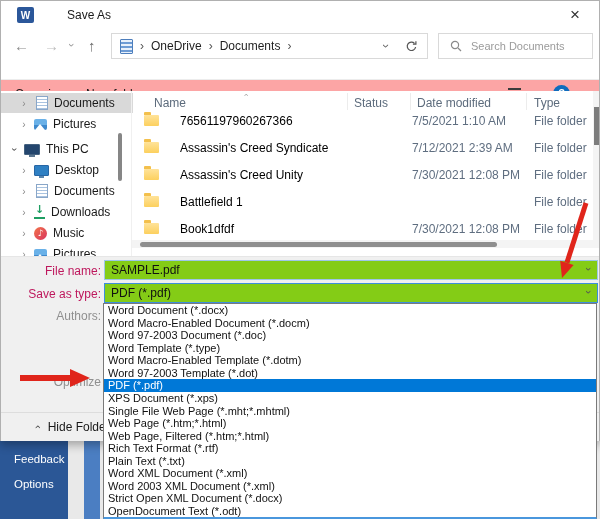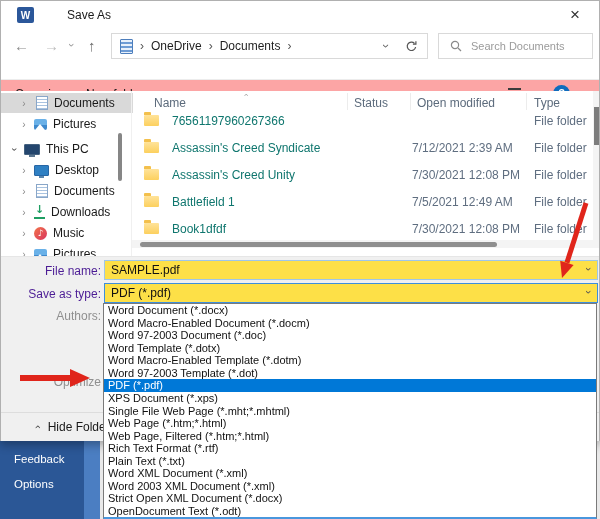--- a/index.html
+++ b/index.html
@@ -1,20 +1,20 @@
 <!DOCTYPE html>
 <html style="--accent: #0078d7; --word-blue: #2b579a; --bs-dark: #2b5796; --bs-light: #4b7ec2; --help-blue: #0f6cbd;"><head>
 <meta charset="utf-8">
 <style>
   html,body{margin:0;padding:0;}
   .stage{position:relative;width:600px;height:519px;background:#fff;overflow:hidden;
          font-family:"Liberation Sans",sans-serif;-webkit-font-smoothing:antialiased;}
   
   .backstage{position:absolute;left:0;top:441px;width:600px;height:78px;background:#e9e9e9;}
-  .bs-left{position:absolute;left:0;top:0;width:84px;height:78px;background:var(--bs-dark,#2b5796);}
+  .bs-left{position:absolute;left:0;top:0;width:68px;height:78px;background:var(--bs-dark,#2b5796);}
   .bs-item{position:absolute;left:14px;color:#fff;font-size:11.5px;}
   .bs-feedback{top:12px;}
   .bs-options{top:37px;}
   .bs-strip{position:absolute;left:84px;top:0;width:16px;height:78px;background:var(--bs-light,#4b7ec2);}
   
   .dialog{position:absolute;left:0;top:0;width:598px;height:439px;background:#fff;
           border:1px solid #b0b0b0;box-shadow:0 4px 9px rgba(0,0,0,.3);}
   
   .titlebar{position:absolute;left:0;top:0;right:0;height:28px;background:#fff;}
   .word-icon{position:absolute;left:16px;top:6px;width:17px;height:16px;background:var(--word-blue,#2b579a);
@@ -89,34 +89,34 @@
   .hstatus{position:absolute;left:222px;top:5px;}
   .hdate{position:absolute;left:285px;top:5px;}
   .htype{position:absolute;left:402px;top:5px;}
   .hsep{position:absolute;top:2px;width:1px;height:17px;background:#ececec;}
   .hsep1{left:215px;} .hsep2{left:278px;} .hsep3{left:394px;}
   .lrow{position:absolute;left:0;width:460px;height:27px;display:flex;align-items:center;font-size:12px;}
   .folder{margin-left:12px;width:15px;height:11px;position:relative;flex:none;
           background:linear-gradient(#ffe39a,#fcd05e);border-radius:1px;}
   .folder::before{content:"";position:absolute;top:-3px;left:0;width:6.5px;height:3px;
           background:#f3c04c;border-radius:1px 1px 0 0;}
-  .rname{margin-left:13px;color:#0f766e;}
+  .rname{margin-left:21px;color:#000000;}
   .rdate{position:absolute;left:280px;color:#5f6e80;}
   .rtype{position:absolute;left:402px;color:#5f6e80;}
   .hscroll{position:absolute;left:0;top:149px;width:461px;height:8px;background:#f4f4f4;}
   .hthumb{margin:1.5px 0 0 8px;width:357px;height:5px;background:#8f8f8f;border-radius:3px;}
   .vscroll{position:absolute;left:461px;top:0;width:9px;height:157px;background:#f4f4f4;}
   .vthumb{margin:16px auto 0;width:7px;height:38px;background:#7d7d7d;}
   
   .lowerpane{position:absolute;left:0;top:255px;right:0;height:157px;background:#f0f0f0;border-top:1px solid #e6e6e6;}
-  .flabel{position:absolute;left:5px;width:95px;text-align:right;font-size:12px;color:#4c1d95;}
+  .flabel{position:absolute;left:5px;width:95px;text-align:right;font-size:12px;color:#be185d;}
   .l1{top:7px;} .l2{top:30px;}
   .flabel.gray{color:#8f8f8f;}
   .l3{top:52px;} .l4{top:82px;margin-top:36px;}
-  .combo{position:absolute;left:103px;width:486px;height:18px;background:#fde047;display:flex;
+  .combo{position:absolute;left:103px;width:486px;height:18px;background:#84cc16;display:flex;
          align-items:center;font-size:12px;color:#111;padding-left:6px;}
   .c1{top:3px;border:1px solid #9ec6e8;}
   .c2{top:26px;border:1px solid #3d8edb;}
   .combo-chev{position:absolute;right:6px;top:2px;transform:rotate(90deg);color:#555;font-size:11px;}
   
   .dfooter{position:absolute;left:0;top:411px;right:0;height:28px;background:#f0f0f0;border-top:1px solid #ddd;}
   .hidefolders{position:absolute;left:34px;top:7px;font-size:12px;color:#1a1a1a;display:flex;align-items:center;gap:9px;}
   .hf-chev{display:inline-block;transform:rotate(-90deg);color:#444;font-size:11px;}
   
   .type-list{position:absolute;left:103px;top:303px;width:492px;height:213px;background:#fff;z-index:50;
@@ -228,48 +228,48 @@
             <span class="expander">›</span>
             <span class="sicon pictures"></span>
             <span>Pictures</span>
           </div>
         </div>
       <div class="filelist">
         <div class="lheader">
           <span class="hname">Name</span>
           <span class="sortcaret">›</span>
           <span class="hstatus">Status</span>
-          <span class="hdate">Open modified</span>
+          <span class="hdate">Date modified</span>
           <span class="htype">Type</span>
           <span class="hsep hsep1"></span>
           <span class="hsep hsep2"></span>
           <span class="hsep hsep3"></span>
         </div>
         <div id="rows">
             <div class="lrow" style="top: 16px;">
               <span class="folder"></span>
               <span class="rname">76561197960267366</span>
+              <span class="rdate">7/5/2021 1:10 AM</span>
               <span class="rtype">File folder</span>
             </div>
             <div class="lrow" style="top: 43px;">
               <span class="folder"></span>
               <span class="rname">Assassin's Creed Syndicate</span>
               <span class="rdate">7/12/2021 2:39 AM</span>
               <span class="rtype">File folder</span>
             </div>
             <div class="lrow" style="top: 70px;">
               <span class="folder"></span>
               <span class="rname">Assassin's Creed Unity</span>
               <span class="rdate">7/30/2021 12:08 PM</span>
               <span class="rtype">File folder</span>
             </div>
             <div class="lrow" style="top: 97px;">
               <span class="folder"></span>
               <span class="rname">Battlefield 1</span>
-              <span class="rdate">7/5/2021 12:49 AM</span>
               <span class="rtype">File folder</span>
             </div>
             <div class="lrow" style="top: 124px;">
               <span class="folder"></span>
               <span class="rname">Book1dfdf</span>
               <span class="rdate">7/30/2021 12:08 PM</span>
               <span class="rtype">File folder</span>
             </div>
           </div>
         <div class="hscroll">
@@ -301,21 +301,21 @@
         <span class="hf-chev">›</span>
         <span>Hide Folders</span>
       </span>
     </div>
   </div>
 
   <div class="type-list" id="typeList">
       <div class="dd-item">Word Document (*.docx)</div>
       <div class="dd-item">Word Macro-Enabled Document (*.docm)</div>
       <div class="dd-item">Word 97-2003 Document (*.doc)</div>
-      <div class="dd-item">Word Template (*.dotx)</div>
+      <div class="dd-item">Word Template (*.type)</div>
       <div class="dd-item">Word Macro-Enabled Template (*.dotm)</div>
       <div class="dd-item">Word 97-2003 Template (*.dot)</div>
       <div class="dd-item selected">PDF (*.pdf)</div>
       <div class="dd-item">XPS Document (*.xps)</div>
       <div class="dd-item">Single File Web Page (*.mht;*.mhtml)</div>
       <div class="dd-item">Web Page (*.htm;*.html)</div>
       <div class="dd-item">Web Page, Filtered (*.htm;*.html)</div>
       <div class="dd-item">Rich Text Format (*.rtf)</div>
       <div class="dd-item">Plain Text (*.txt)</div>
       <div class="dd-item">Word XML Document (*.xml)</div>

